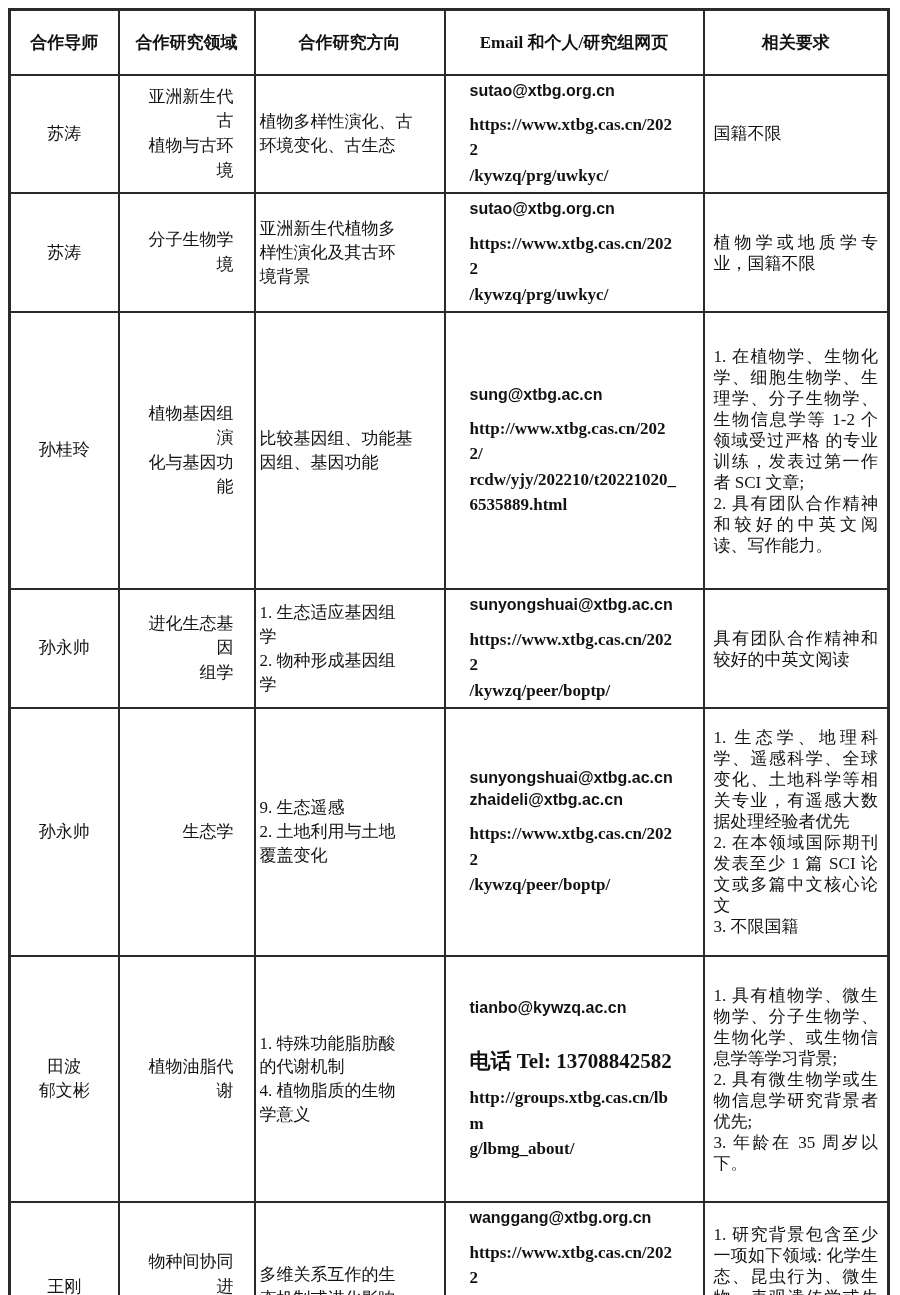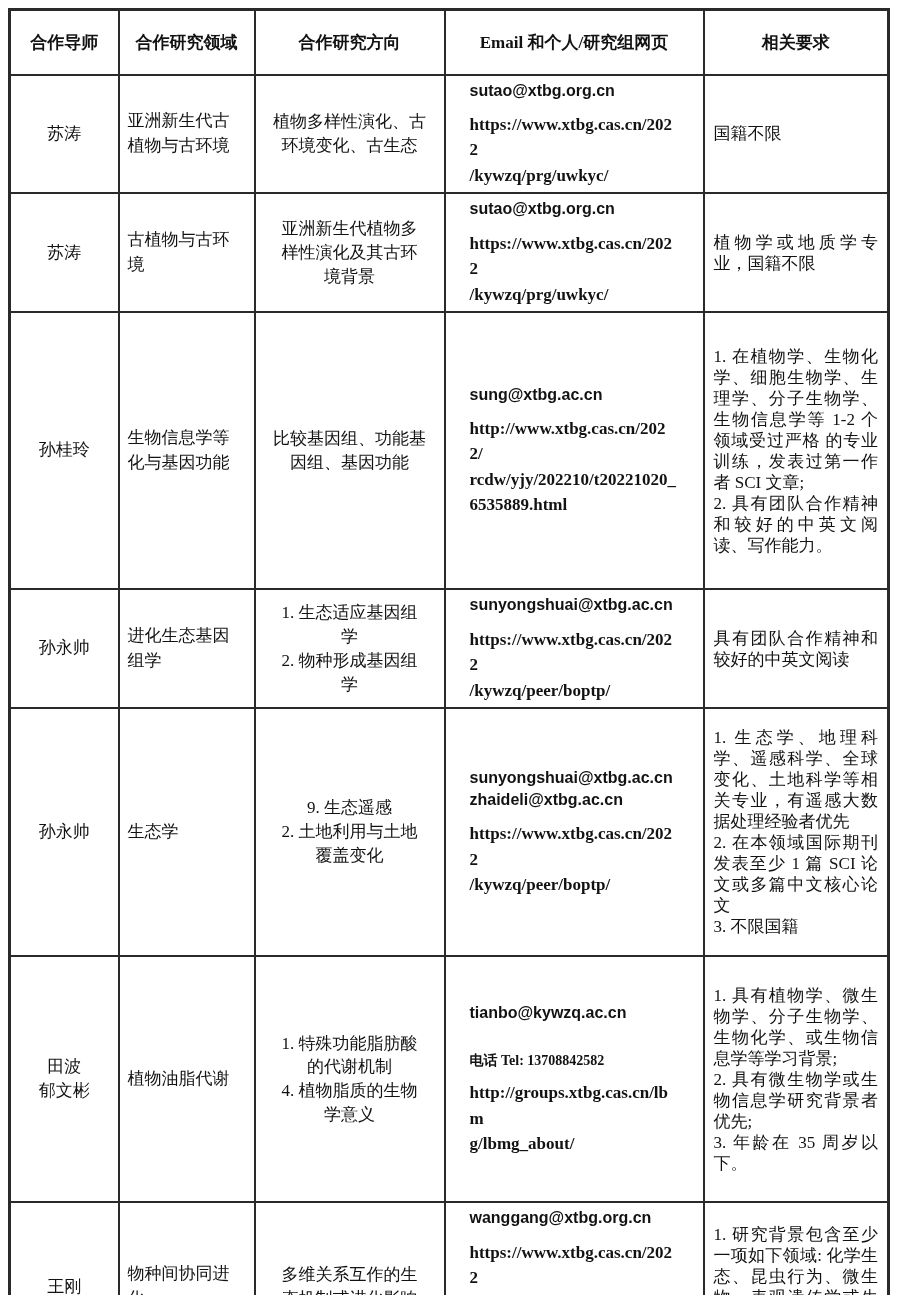--- a/index.html
+++ b/index.html
@@ -46,48 +46,48 @@
   tr.rh-7 { height: 152px; }
 
   .c-mentor {
     text-align: center;
     font-size: 17px;
     white-space: pre-line;
     line-height: 1.45;
     padding: 2px 5px;
   }
   .c-field {
+    text-align: right;
+    font-size: 17px;
+    white-space: pre-line;
+    line-height: 1.45;
+    padding: 2px 20px;
+  }
+  .c-direction {
     text-align: left;
     font-size: 17px;
     white-space: pre-line;
-    line-height: 1.45;
-    padding: 2px 8px;
-  }
-  .c-direction {
-    text-align: center;
-    font-size: 17px;
-    white-space: pre-line;
     line-height: 1.4;
-    padding: 2px 17px;
+    padding: 2px 4px;
   }
   .c-contact {
     text-align: left;
     padding: 4px 24px;
   }
   .email-line {
     font-family: "Liberation Sans", "DejaVu Sans", sans-serif;
     font-weight: bold;
     font-size: 16px;
     line-height: 1.4;
     white-space: pre-line;
     word-break: break-all;
   }
   .phone-line {
     font-weight: bold;
-    font-size: 14px;
+    font-size: 21px;
     margin-top: 28px;
     white-space: pre-line;
   }
   .url-line {
     font-weight: bold;
     font-size: 17px;
     line-height: 1.5;
     margin-top: 10px;
     white-space: pre-line;
     word-break: break-all;
@@ -133,36 +133,36 @@
       <td class="c-contact">
         <div class="email-line">sutao@xtbg.org.cn</div>
         <div class="url-line">https://www.xtbg.cas.cn/2022
 /kywzq/prg/uwkyc/</div>
       </td>
       <td class="c-req">国籍不限</td>
     </tr>
 
     <tr class="rh-2">
       <td class="c-mentor">苏涛</td>
-      <td class="c-field">古植物与古环
+      <td class="c-field">分子生物学
 境</td>
       <td class="c-direction">亚洲新生代植物多
 样性演化及其古环
 境背景</td>
       <td class="c-contact">
         <div class="email-line">sutao@xtbg.org.cn</div>
         <div class="url-line">https://www.xtbg.cas.cn/2022
 /kywzq/prg/uwkyc/</div>
       </td>
       <td class="c-req">植物学或地质学专业，国籍不限</td>
     </tr>
 
     <tr class="rh-3">
       <td class="c-mentor">孙桂玲</td>
-      <td class="c-field">生物信息学等
+      <td class="c-field">植物基因组演
 化与基因功能</td>
       <td class="c-direction">比较基因组、功能基
 因组、基因功能</td>
       <td class="c-contact">
         <div class="email-line">sung@xtbg.ac.cn</div>
         <div class="url-line">http://www.xtbg.cas.cn/2022/
 rcdw/yjy/202210/t20221020_
 6535889.html</div>
       </td>
       <td class="c-req">1. 在植物学、生物化学、细胞生物学、生理学、分子生物学、生物信息学等 1-2 个领域受过严格 的专业训练，发表过第一作者 SCI 文章;

